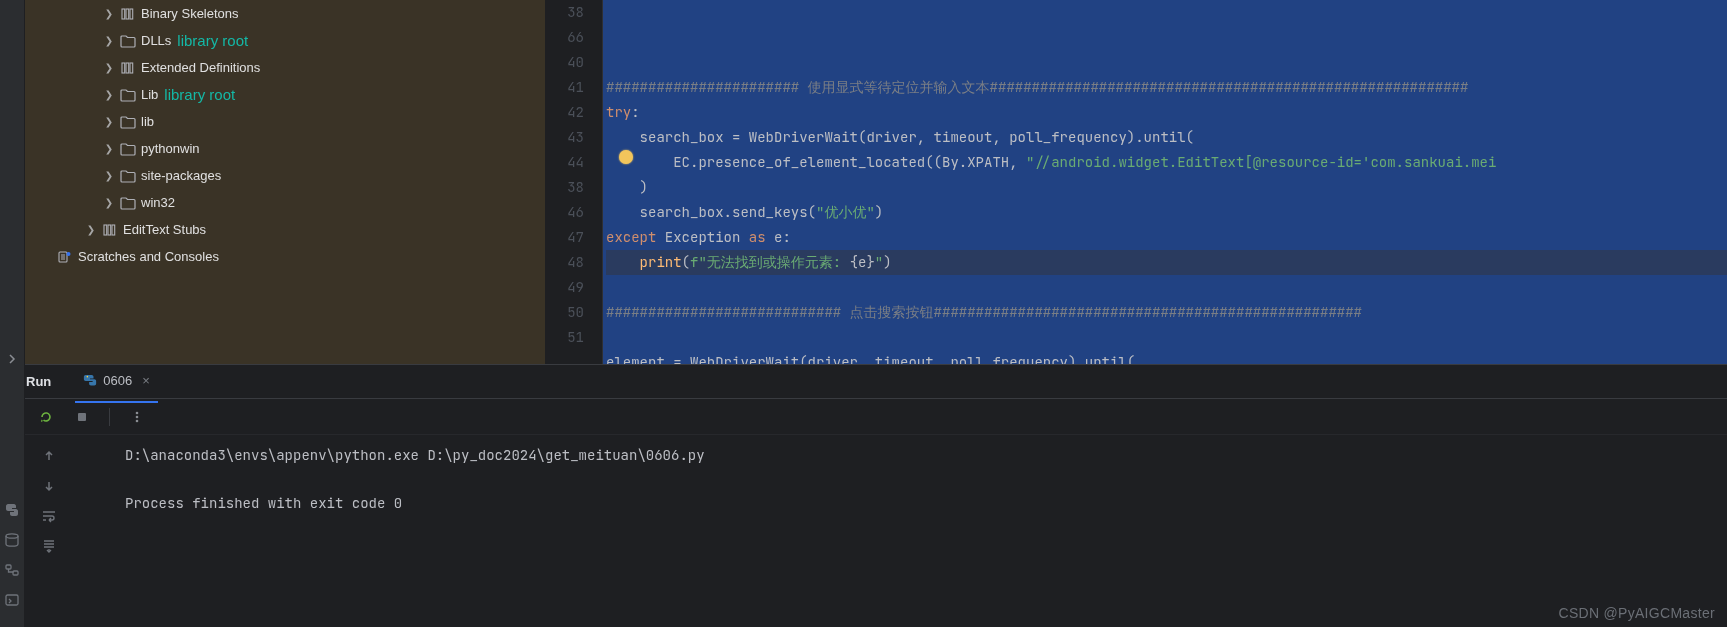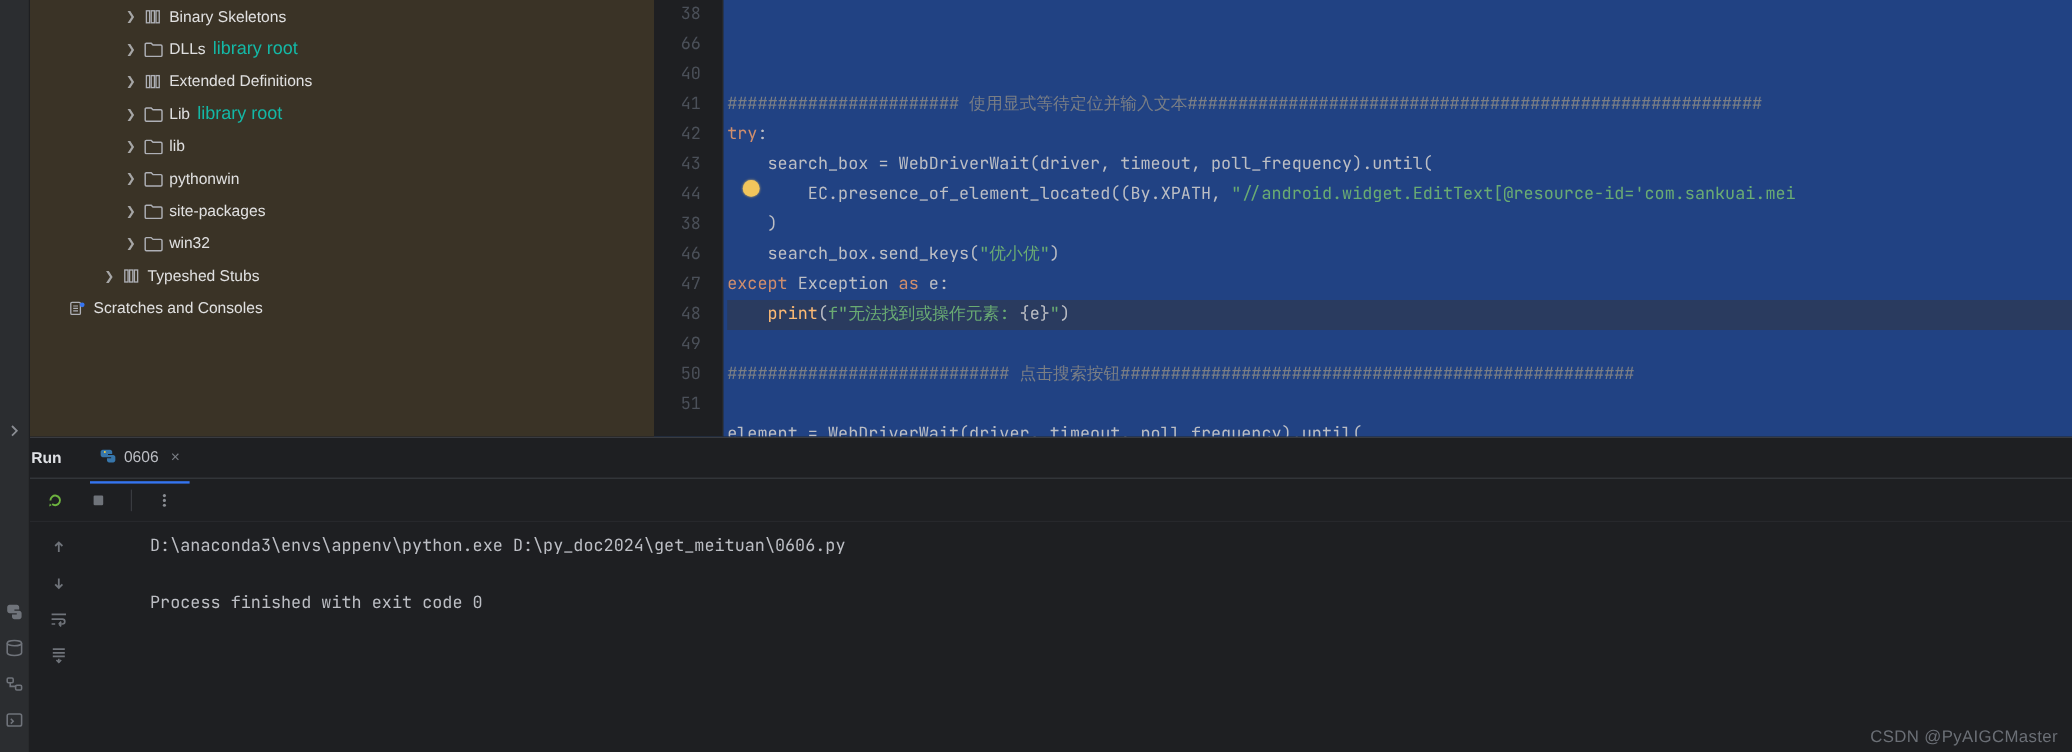--- a/index.html
+++ b/index.html
@@ -286,21 +286,21 @@
         </div>
         <div class="tree-item indent-0">
           <span class="chevron">❯</span>
           <span class="ticon">
             <svg width="16" height="14" viewBox="0 0 16 14">
               <rect x="2" y="2" width="2.7" height="10" fill="none" stroke="#aeb0b6" stroke-width="1.1"></rect>
               <rect x="6" y="2" width="2.7" height="10" fill="none" stroke="#aeb0b6" stroke-width="1.1"></rect>
               <rect x="10" y="2" width="2.7" height="10" fill="none" stroke="#aeb0b6" stroke-width="1.1"></rect>
             </svg>
           </span>
-          <span class="label">Typeshed Stubs</span>
+          <span class="label">EditText Stubs</span>
         </div>
         <div class="tree-item indent-root" style="padding-left: 27px;">
           <span class="ticon" style="margin-left:4px">
             <svg width="16" height="14" viewBox="0 0 16 14">
               <rect x="2" y="2" width="8" height="10" rx="1" fill="none" stroke="#aeb0b6" stroke-width="1.1"></rect>
               <path d="M4 5h4M4 7h4M4 9h4" stroke="#aeb0b6" stroke-width="1"></path>
               <circle cx="11.5" cy="4" r="2" fill="#3574f0"></circle>
             </svg>
           </span>
           <span class="label">Scratches and Consoles</span>

